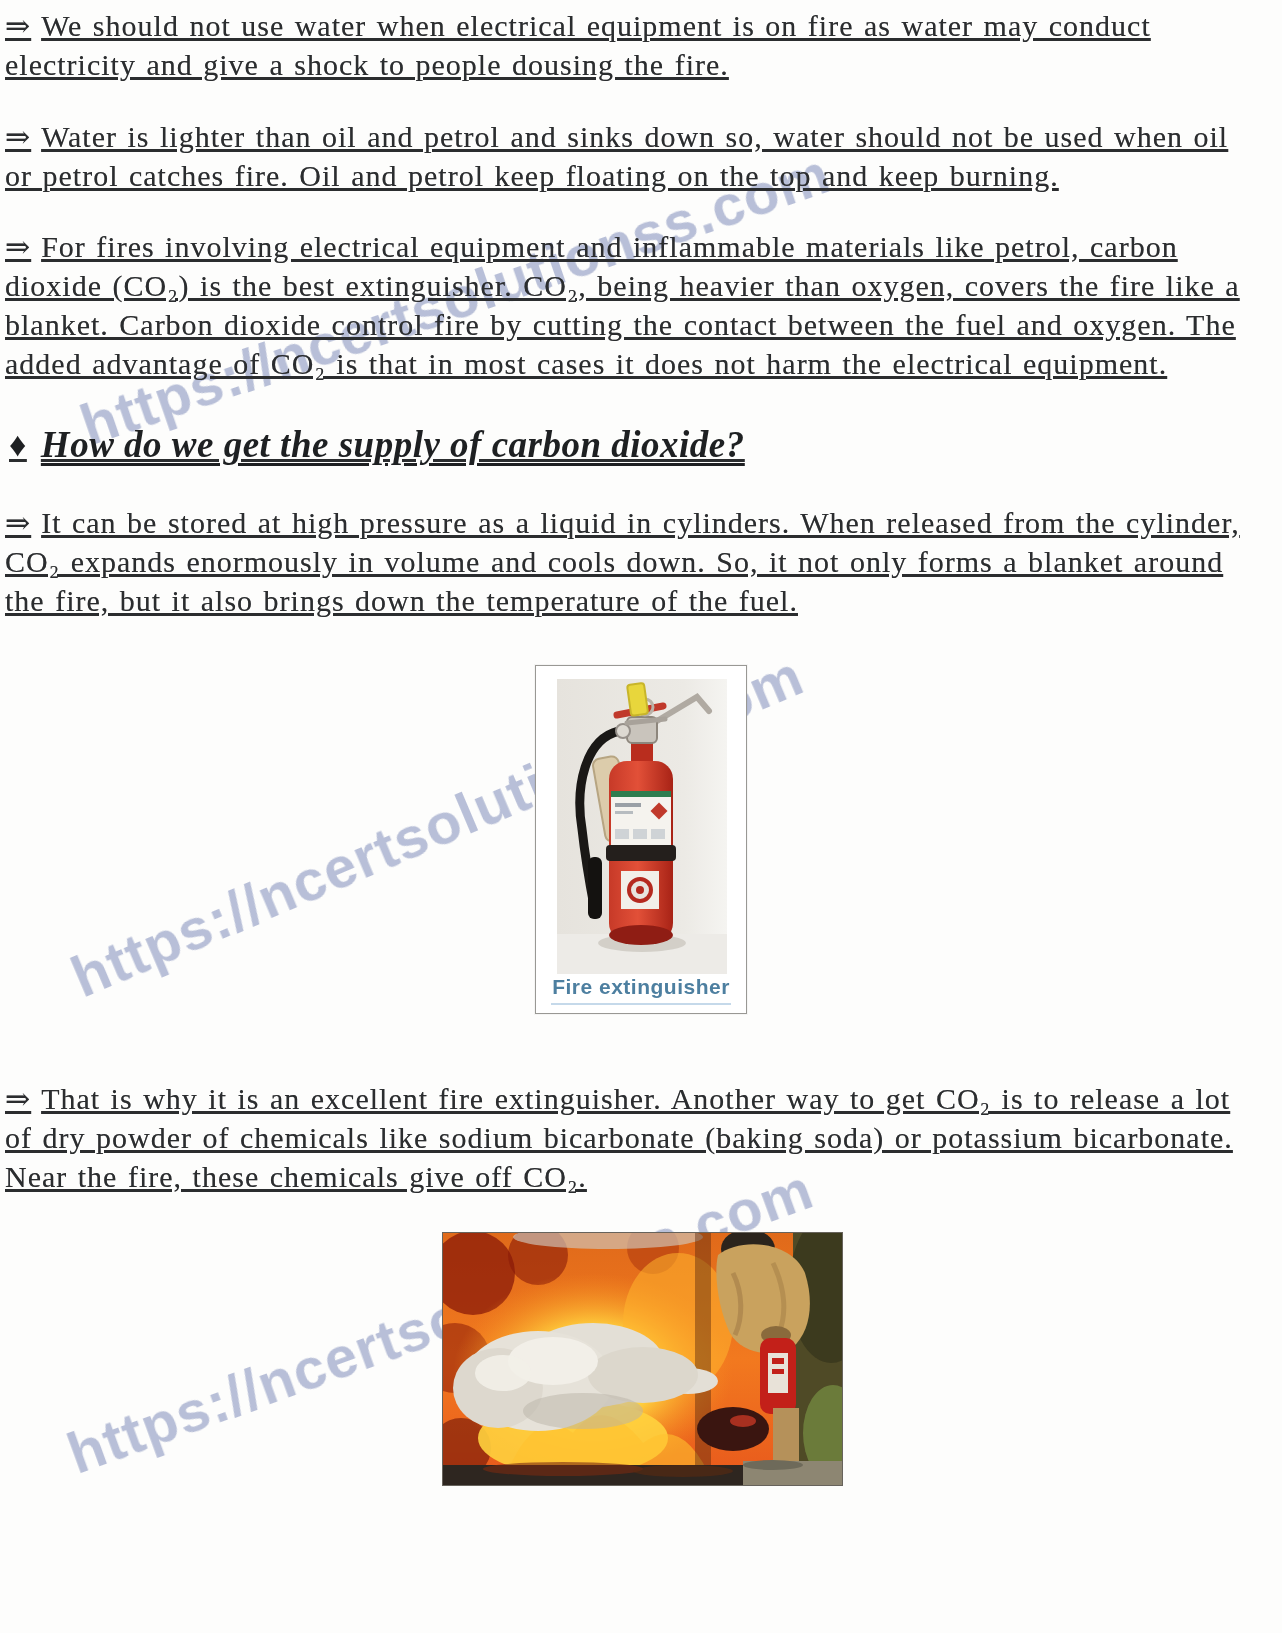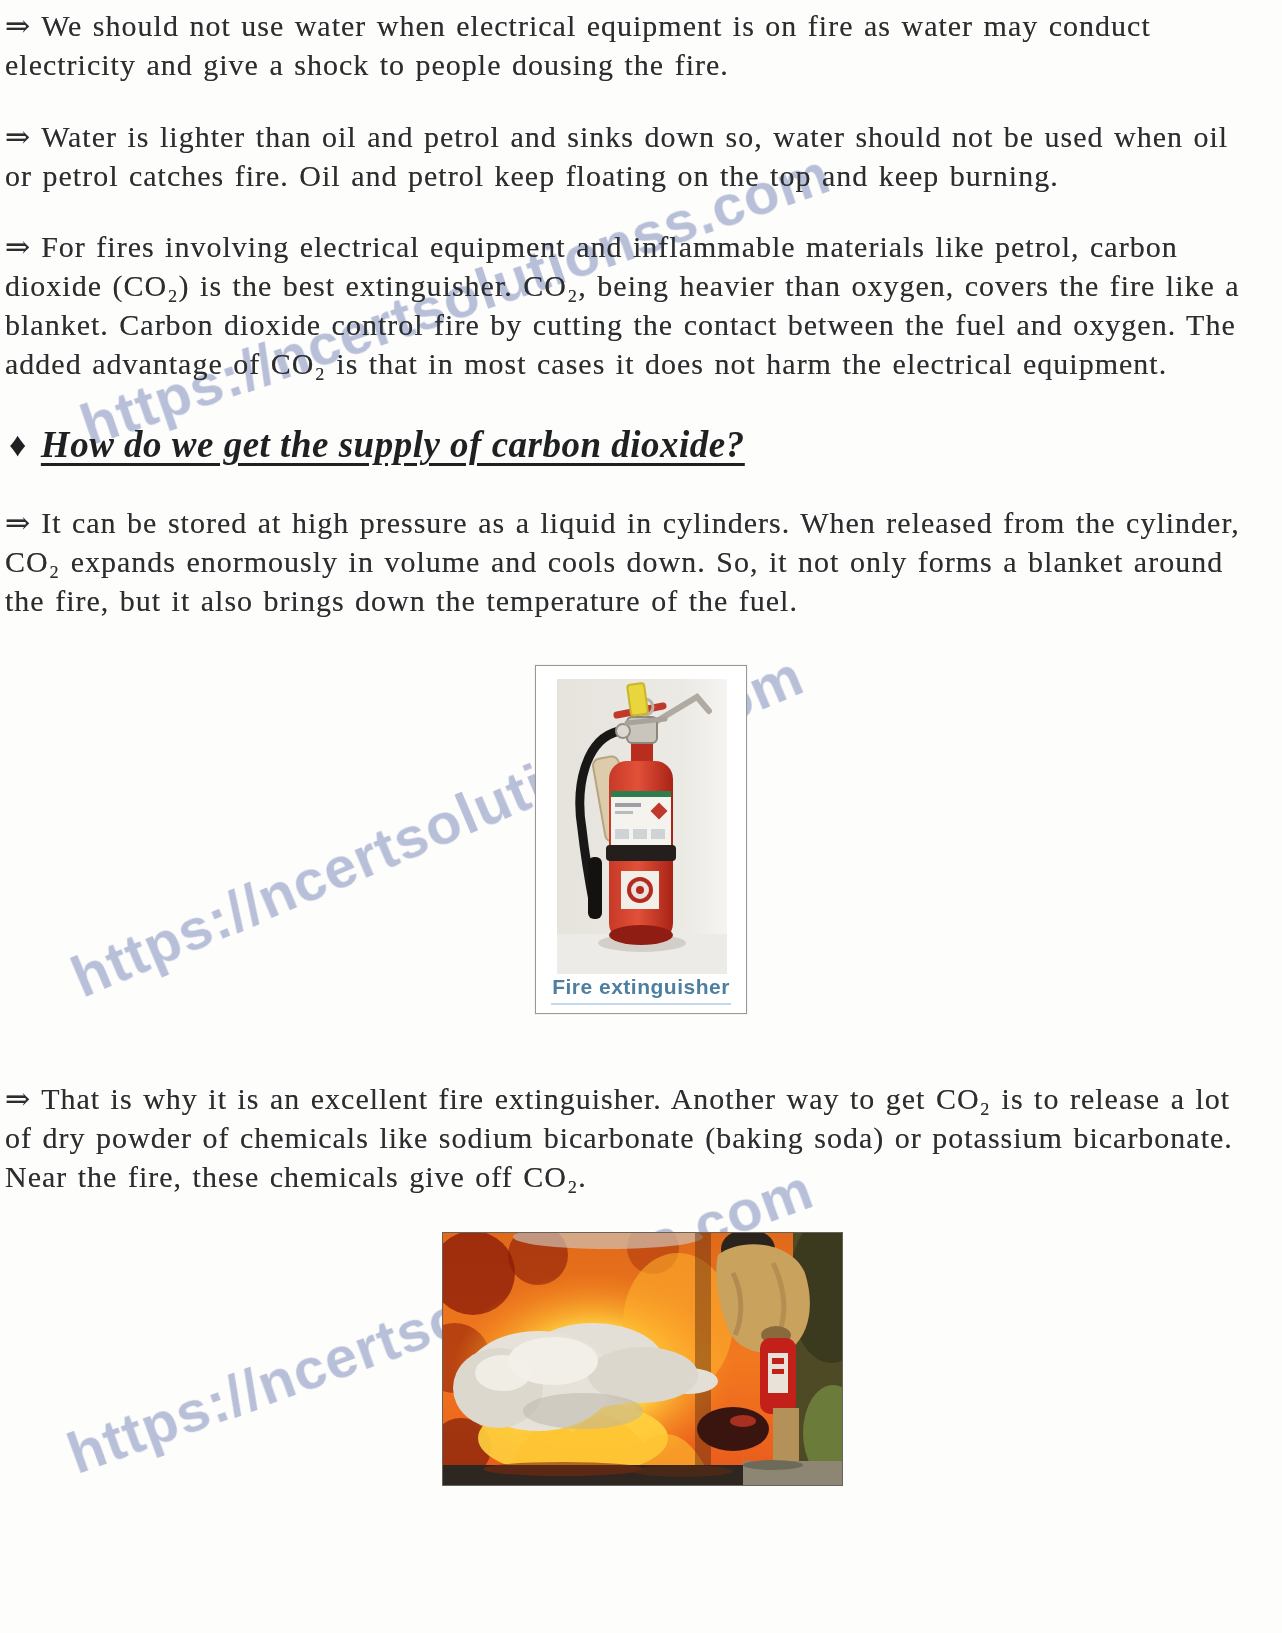--- a/index.html
+++ b/index.html
@@ -2,21 +2,21 @@
 <html><head>
 <meta charset="utf-8">
 <style>
   html,body{margin:0;padding:0;}
   body{
     width:1282px;height:1633px;position:relative;overflow:hidden;
     background:#fdfdfc;
     font-family:"Liberation Serif","DejaVu Serif",serif;
     color:#2b2d2f;
   }
-  .content{position:relative;z-index:3;padding:6px 23px 0 5px;}
+  .content{position:relative;z-index:3;padding:6px 23px 0 5px;text-decoration:underline;}
   p.body-para{
     margin:0;font-size:30px;line-height:39px;
     letter-spacing:1px;word-spacing:2px;
     text-shadow:0 0 0.6px rgba(20,20,25,.45);
   }
   .marker{margin-right:10px;}
   p.p2{margin-top:33px;}
   p.p3{margin-top:32px;}
   p.p4{margin-top:32px;}
   p.p5{margin-top:65px;}

